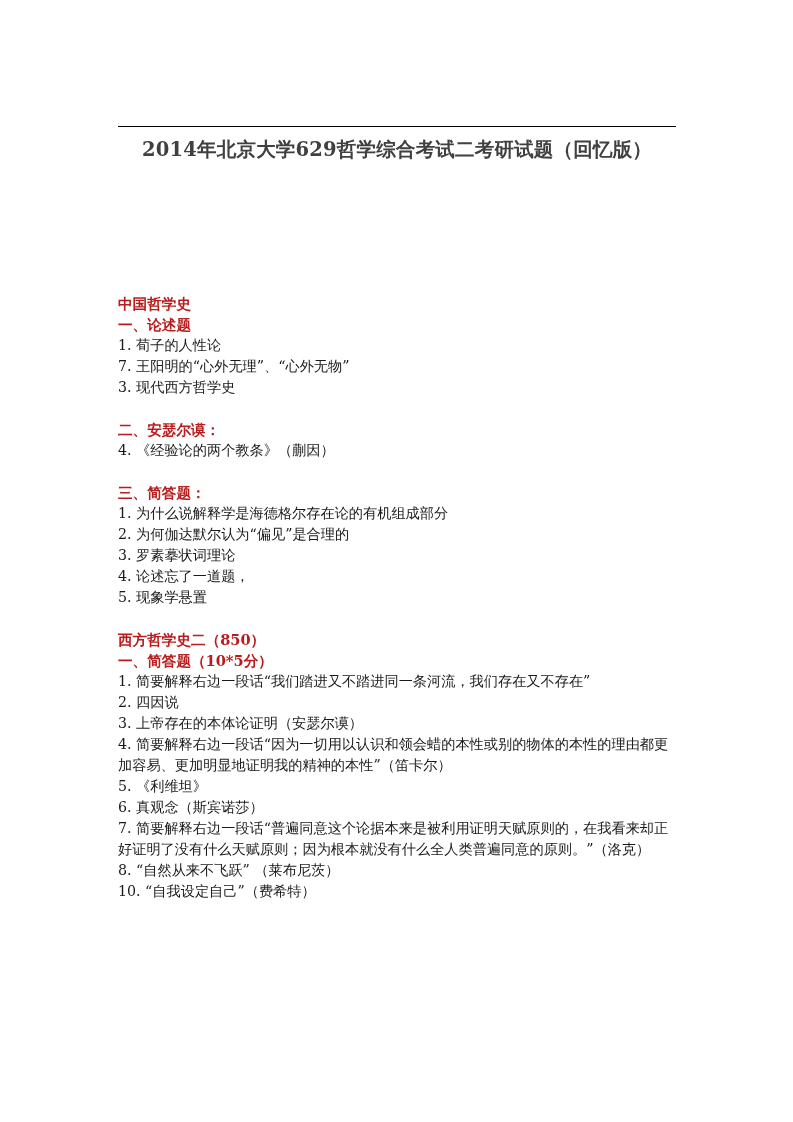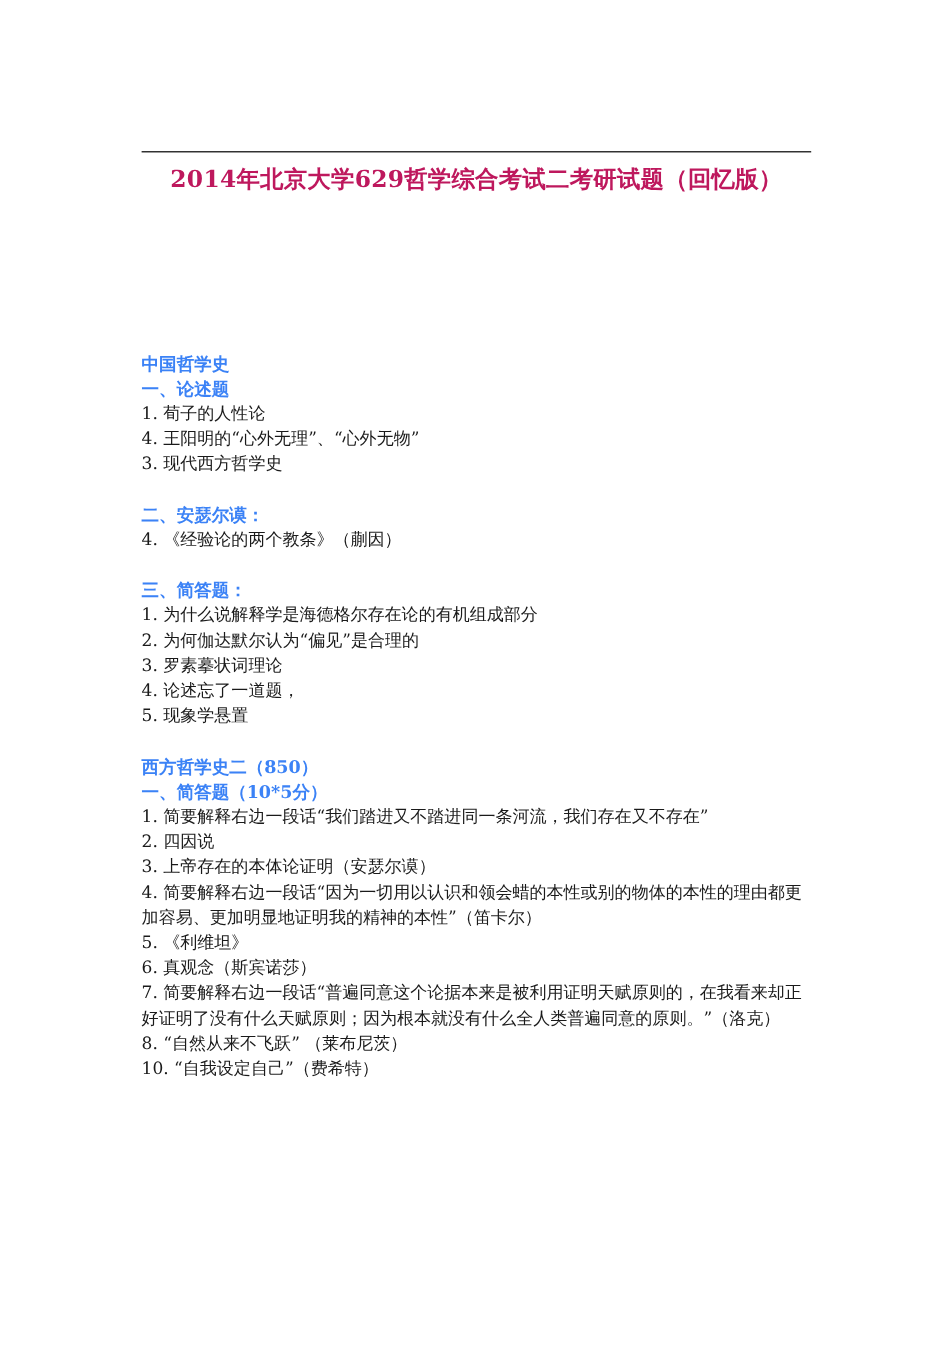--- a/index.html
+++ b/index.html
@@ -26,60 +26,60 @@
     .title {
       position: absolute;
       left: 118px;
       top: 136px;
       width: 558px;
       text-align: center;
       font-size: 19.5px;
       font-weight: bold;
       letter-spacing: 0.2px;
       white-space: nowrap;
-      color: #be185d;
+      color: #404040;
     }
     .content {
       position: absolute;
       left: 118px;
       top: 293px;
       width: 560px;
       font-size: 14.2px;
       line-height: 21px;
     }
     .line {
       white-space: nowrap;
       height: 21px;
     }
     .line.wrap {
       white-space: normal;
       height: auto;
     }
     .heading {
       font-weight: bold;
-      color: #3b82f6;
+      color: #b91c1c;
       font-size: 14.6px;
     }
     .gap {
       height: 21px;
     }
   </style>
 </head>
 <body>
 
 <div class="rule"></div>
 <div class="title">2014年北京大学629哲学综合考试二考研试题（回忆版）</div>
 
 <div class="content">
 
   <div class="line heading">中国哲学史</div>
 
   <div class="line heading">一、论述题</div>
   <div class="line">1. 荀子的人性论</div>
-  <div class="line">4. 王阳明的“心外无理”、“心外无物”</div>
+  <div class="line">7. 王阳明的“心外无理”、“心外无物”</div>
   <div class="line">3. 现代西方哲学史</div>
   <div class="gap"></div>
 
   <div class="line heading">二、安瑟尔谟：</div>
   <div class="line">4. 《经验论的两个教条》（蒯因）</div>
   <div class="gap"></div>
 
   <div class="line heading">三、简答题：</div>
   <div class="line">1. 为什么说解释学是海德格尔存在论的有机组成部分</div>
   <div class="line">2. 为何伽达默尔认为“偏见”是合理的</div>

